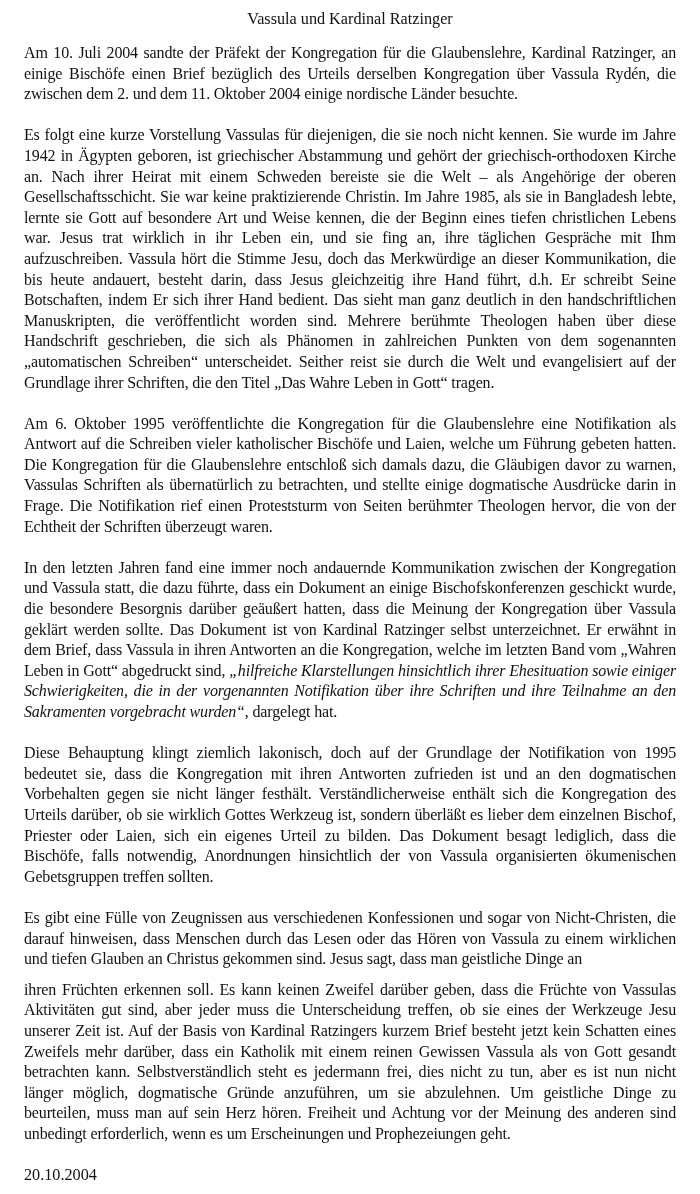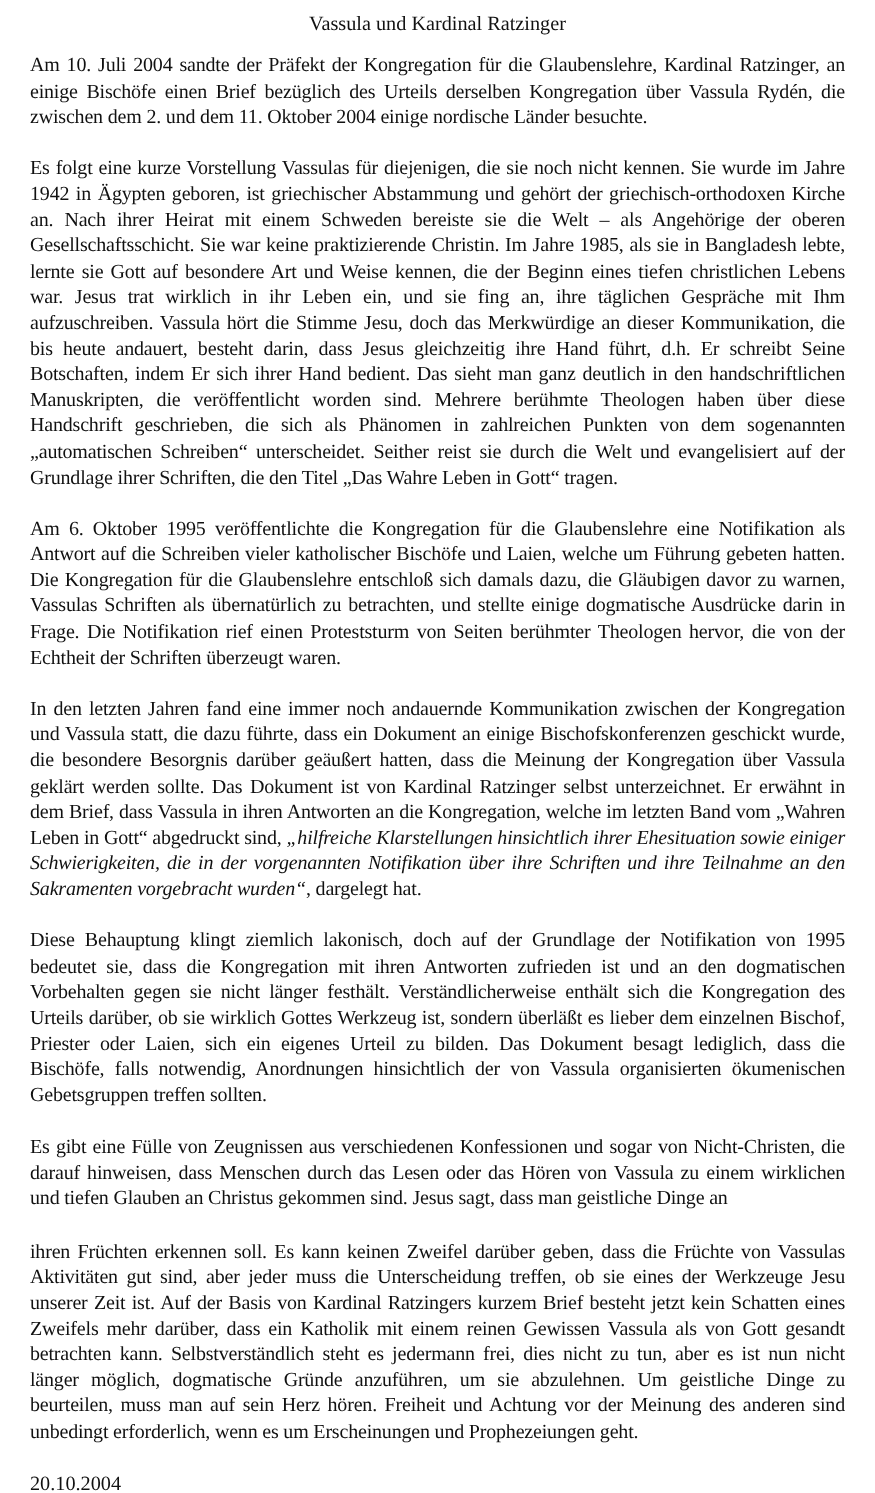--- a/index.html
+++ b/index.html
@@ -29,21 +29,21 @@
       font-weight: normal;
     }
     .para {
       font-size: 16px;
       line-height: 20.6px;
       text-align: justify;
       margin: 0 0 20.6px 0;
       letter-spacing: -0.15px;
     }
     .para.gap-large {
-      margin-bottom: 22px;
+      margin-bottom: 10px;
     }
     .para .quote {
       font-style: italic;
     }
     .date {
       font-size: 16.2px;
       line-height: 20.6px;
       margin: 0 0 20.6px 0;
     }
   </style>

